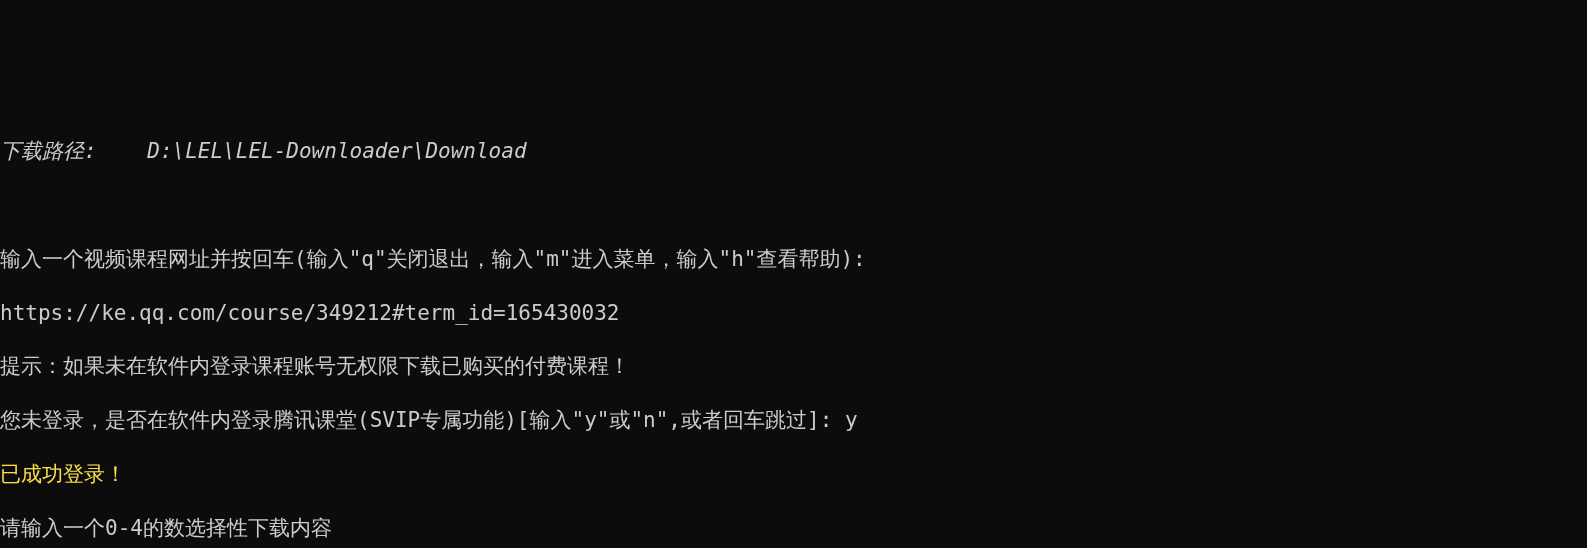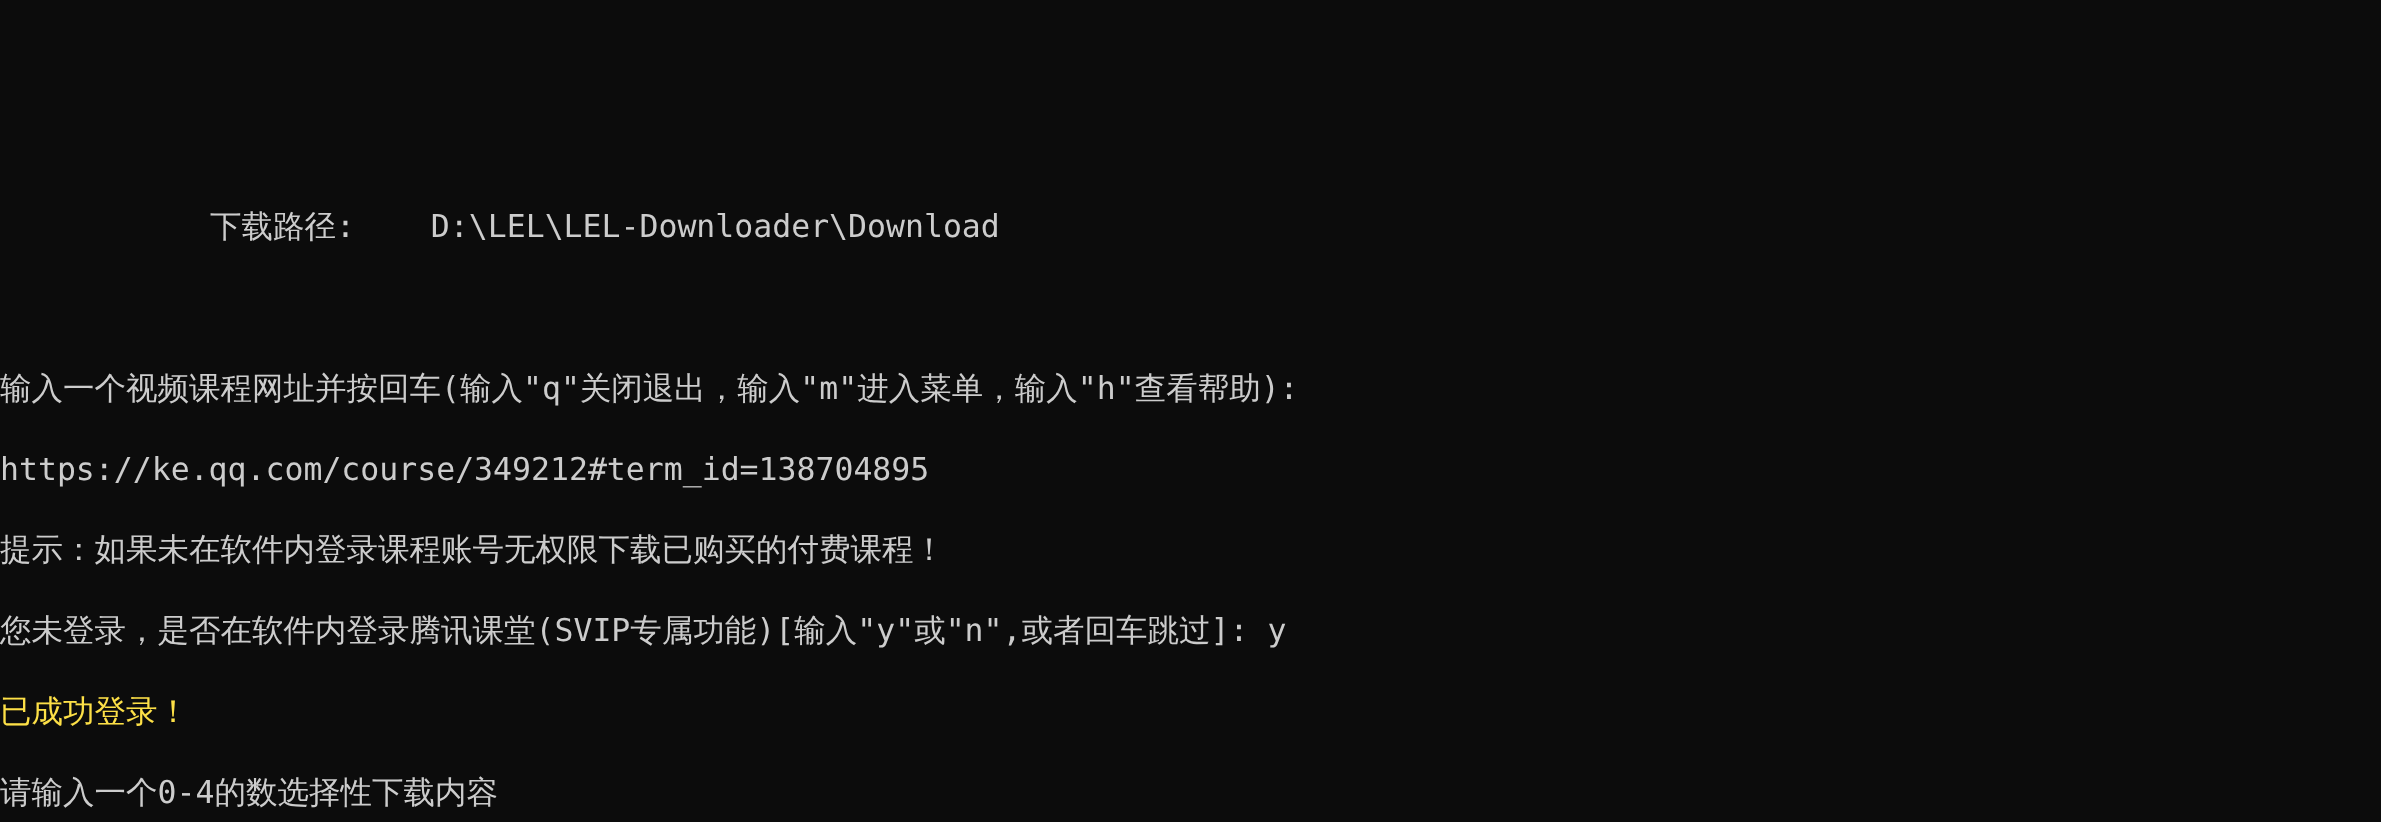--- a/index.html
+++ b/index.html
@@ -19,39 +19,39 @@
       white-space: pre;
       letter-spacing: 0;
     }
     .hr-line {
       color: #cccccc;
       padding-left: 112px;
       height: 4px;
       overflow: hidden;
     }
     .download-path-row {
-      padding-left: 140px;
+      font-style: italic;
     }
     .line {
       white-space: pre;
     }
     .green {
       color: #fde047;
     }
   </style>
 </head>
 <body>
 
 
 
 <div class="hr-line">_________________________________________________________________________________________________________________</div>
 <div class="download-path-row line"><span>下载路径:</span>    <span>D:\LEL\LEL-Downloader\Download</span></div>
 <div class="line"> </div>
 <div class="line">输入一个视频课程网址并按回车(输入"q"关闭退出，输入"m"进入菜单，输入"h"查看帮助):</div>
-<div class="line">https://ke.qq.com/course/349212#term_id=138704895</div>
+<div class="line">https://ke.qq.com/course/349212#term_id=165430032</div>
 <div class="line">提示：如果未在软件内登录课程账号无权限下载已购买的付费课程！</div>
 <div class="line">您未登录，是否在软件内登录腾讯课堂(SVIP专属功能)[输入"y"或"n",或者回车跳过]: y</div>
 <div class="line green">已成功登录！</div>
 <div class="line">请输入一个0-4的数选择性下载内容</div>
 
 
 
 
 
 

